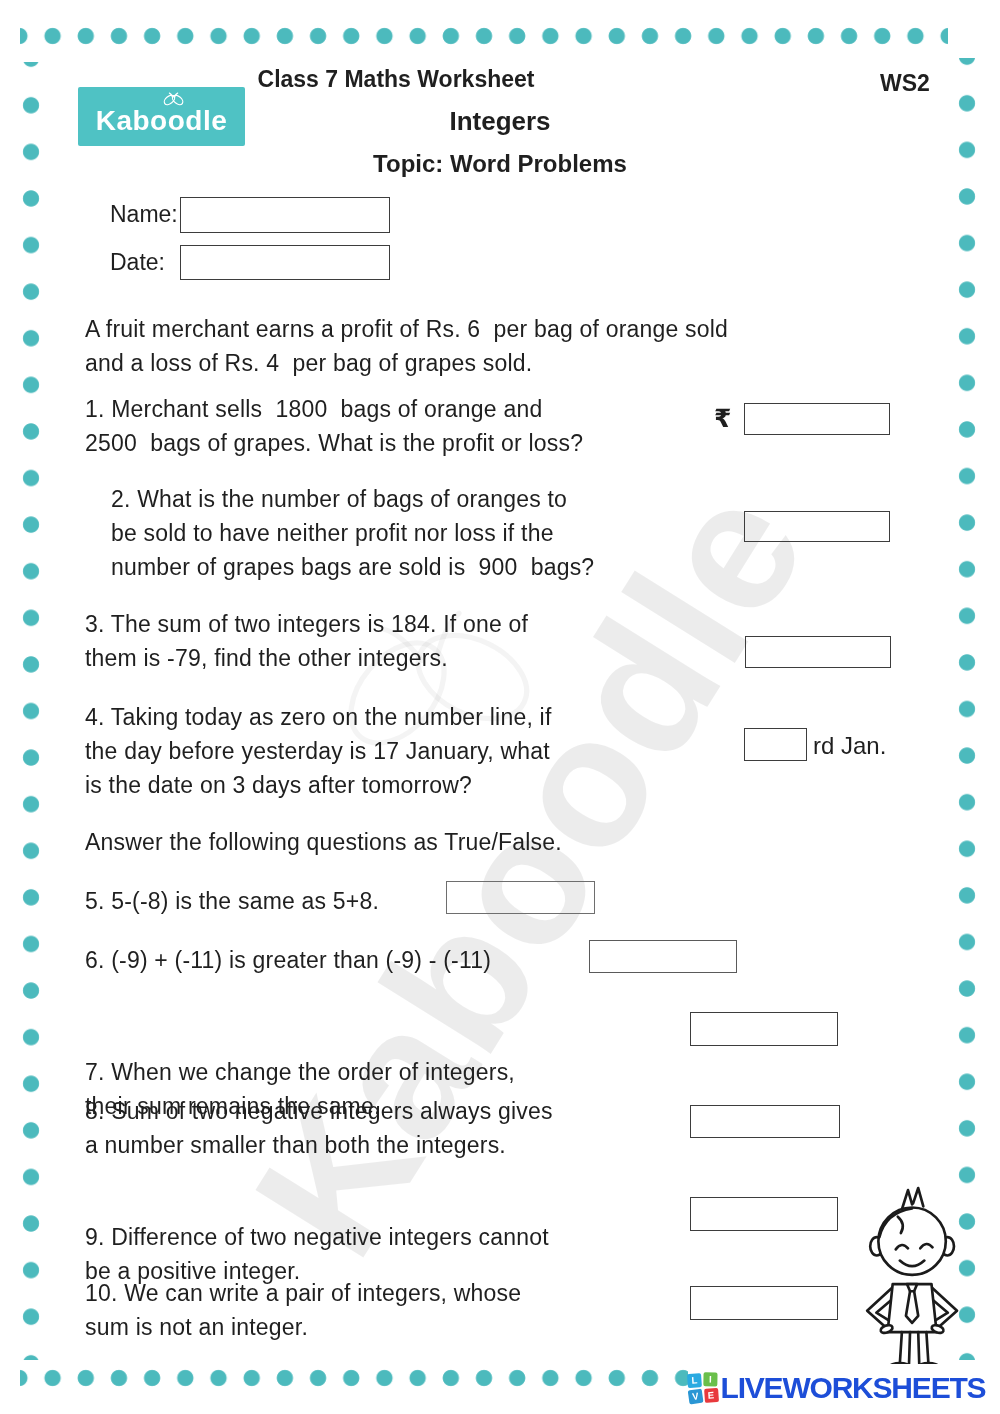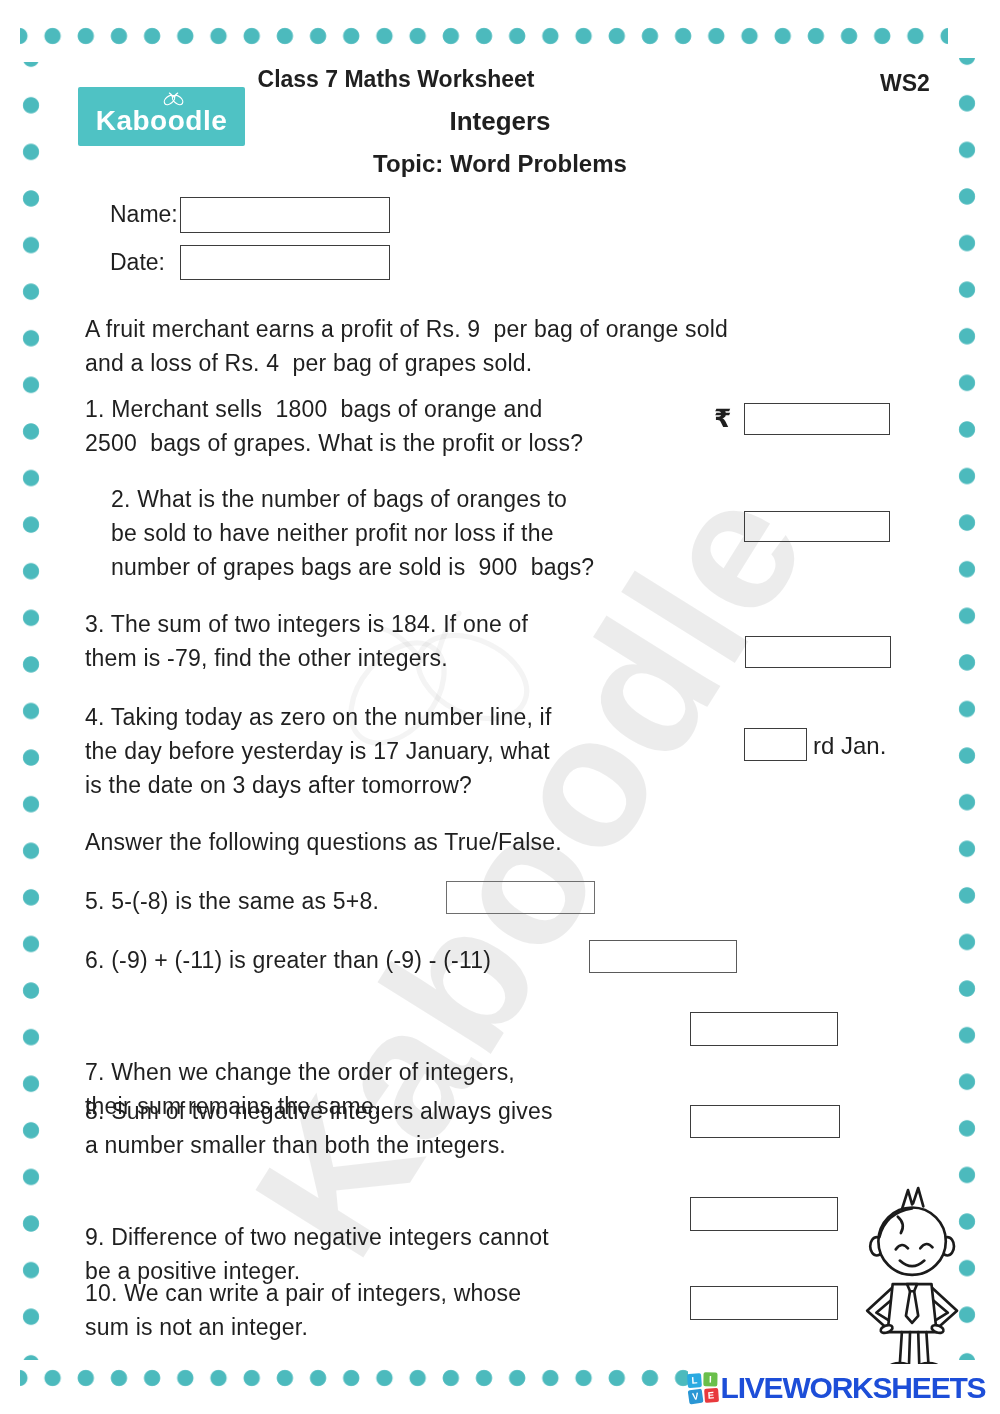--- a/index.html
+++ b/index.html
@@ -159,21 +159,21 @@
   <div class="course-title">Class 7 Maths Worksheet</div>
   <div class="ws-code">WS2</div>
   <div class="subject-title">Integers</div>
   <div class="topic-title">Topic: Word Problems</div>
 
   <div class="field-label name-label">Name:</div>
   <input class="box-input name-input" type="text" value="" style="">
   <div class="field-label date-label">Date:</div>
   <input class="box-input date-input" type="text" value="" style="">
 
-  <div class="txt intro">A fruit merchant earns a profit of Rs. 9  per bag of orange sold
+  <div class="txt intro">A fruit merchant earns a profit of Rs. 6  per bag of orange sold
 and a loss of Rs. 4  per bag of grapes sold.</div>
 
   <div class="txt q1">1. Merchant sells  1800  bags of orange and
 2500  bags of grapes. What is the profit or loss?</div>
   <div class="txt q2">2. What is the number of bags of oranges to
 be sold to have neither profit nor loss if the
 number of grapes bags are sold is  900  bags?</div>
   <div class="txt q3">3. The sum of two integers is 184. If one of
 them is -79, find the other integers.</div>
   <div class="txt q4">4. Taking today as zero on the number line, if

